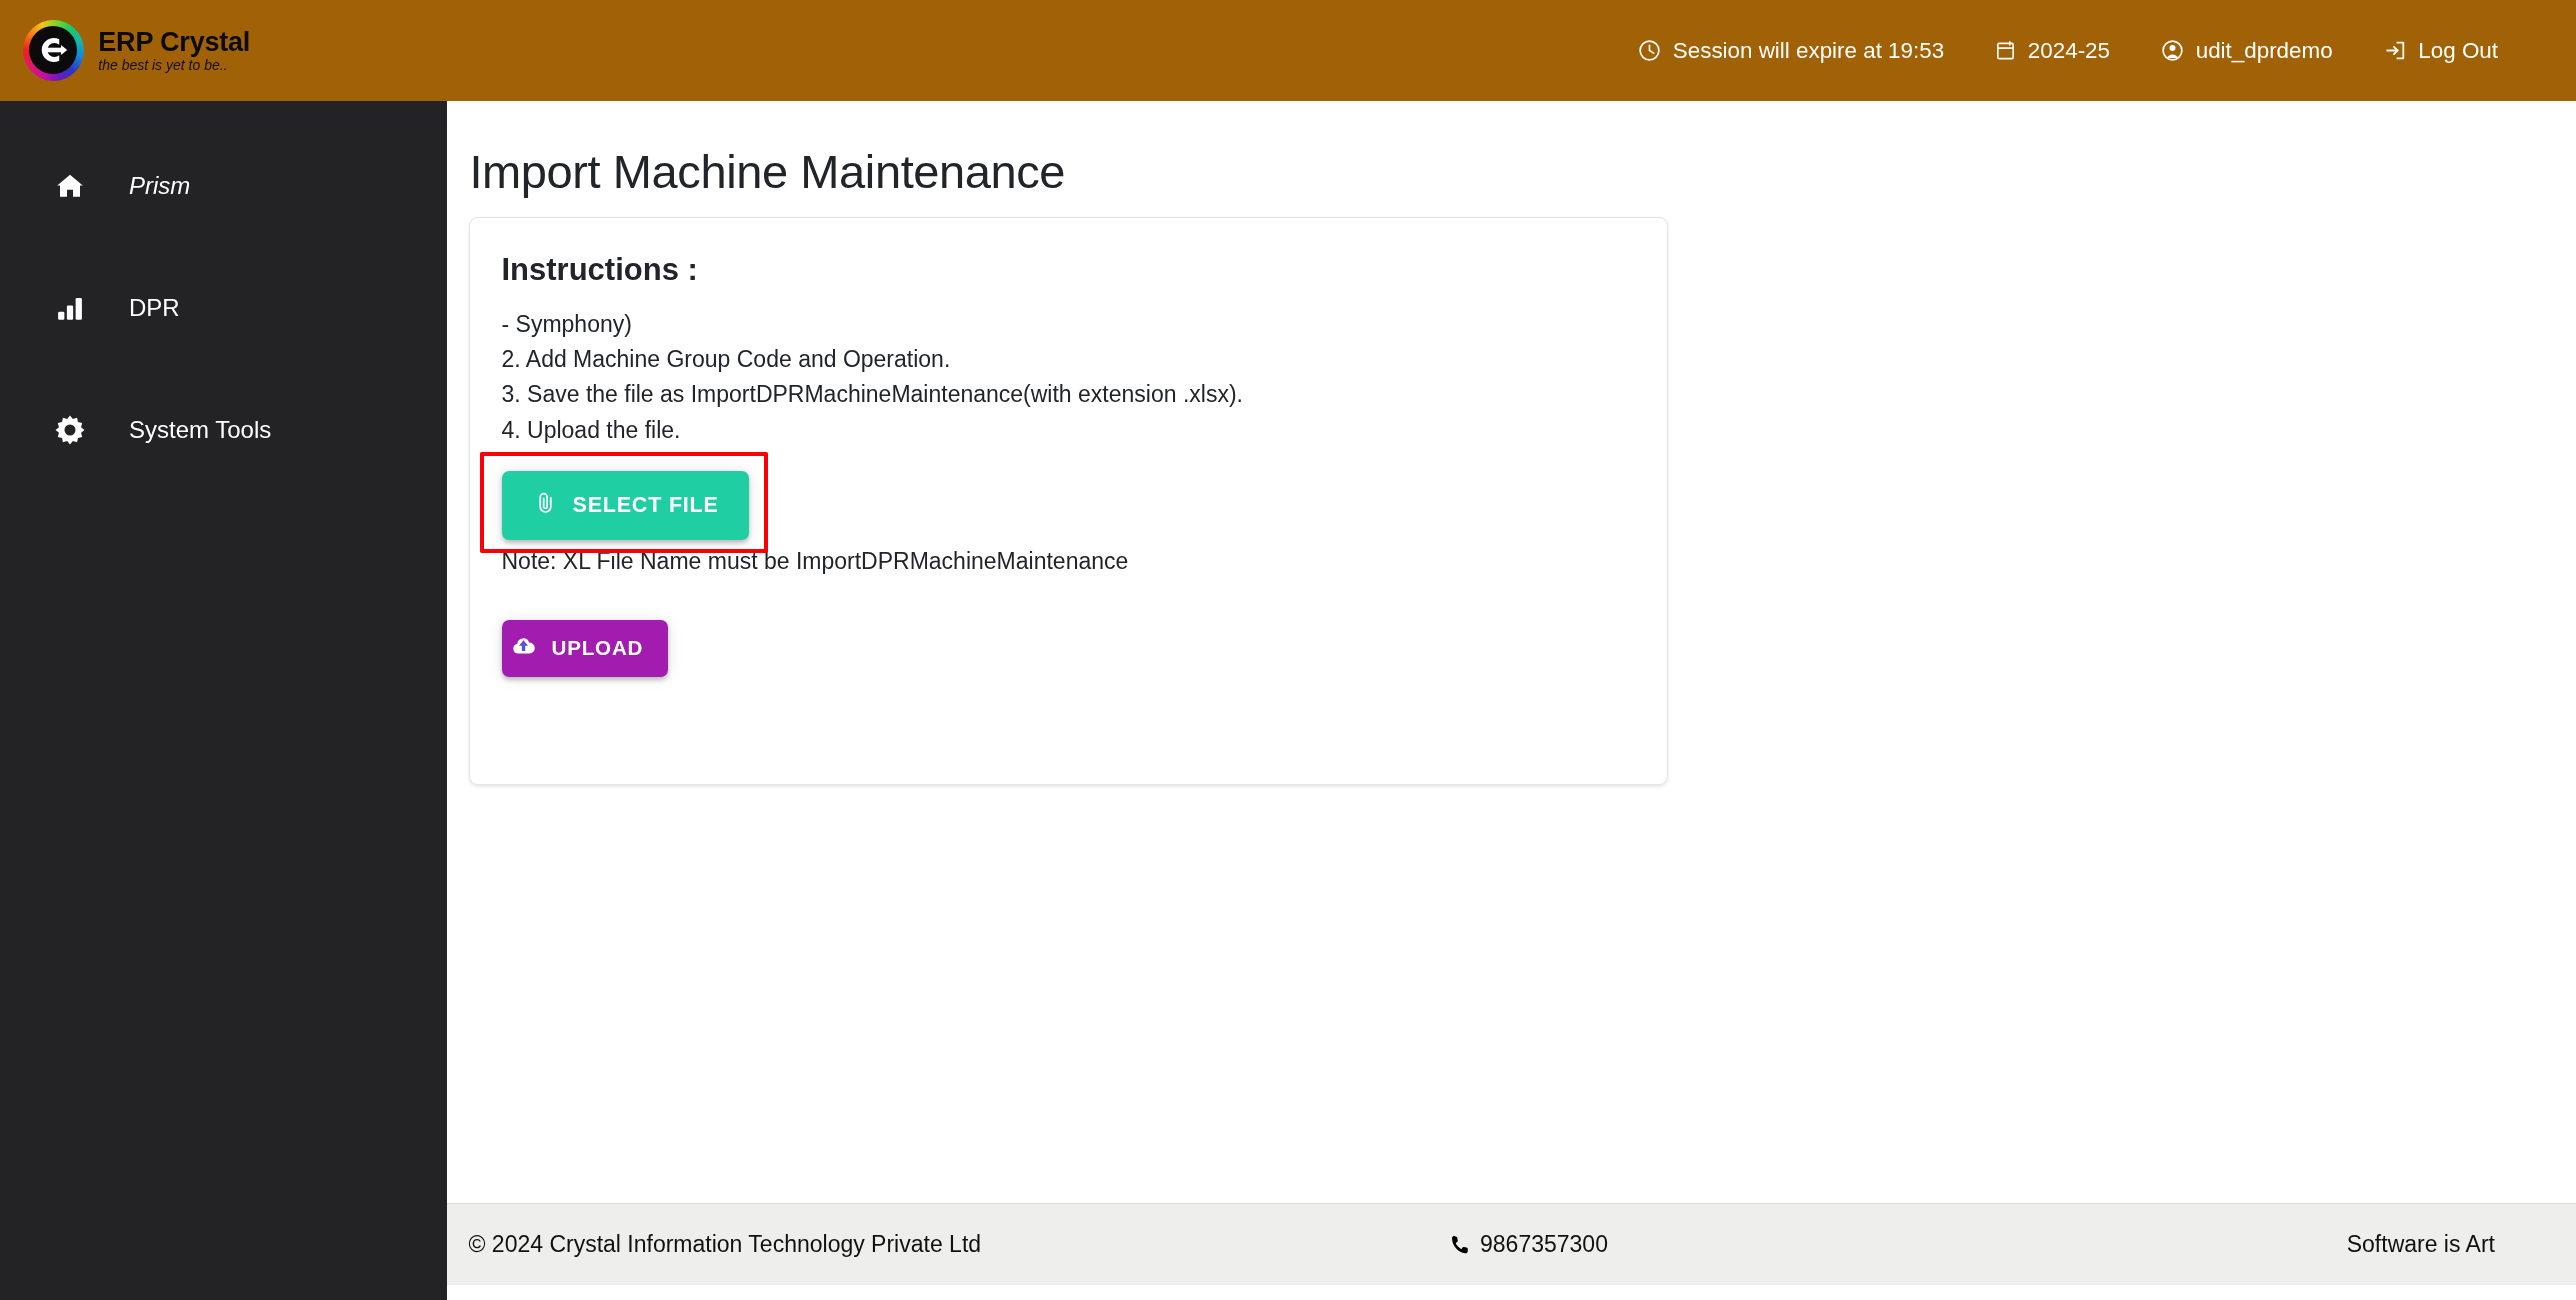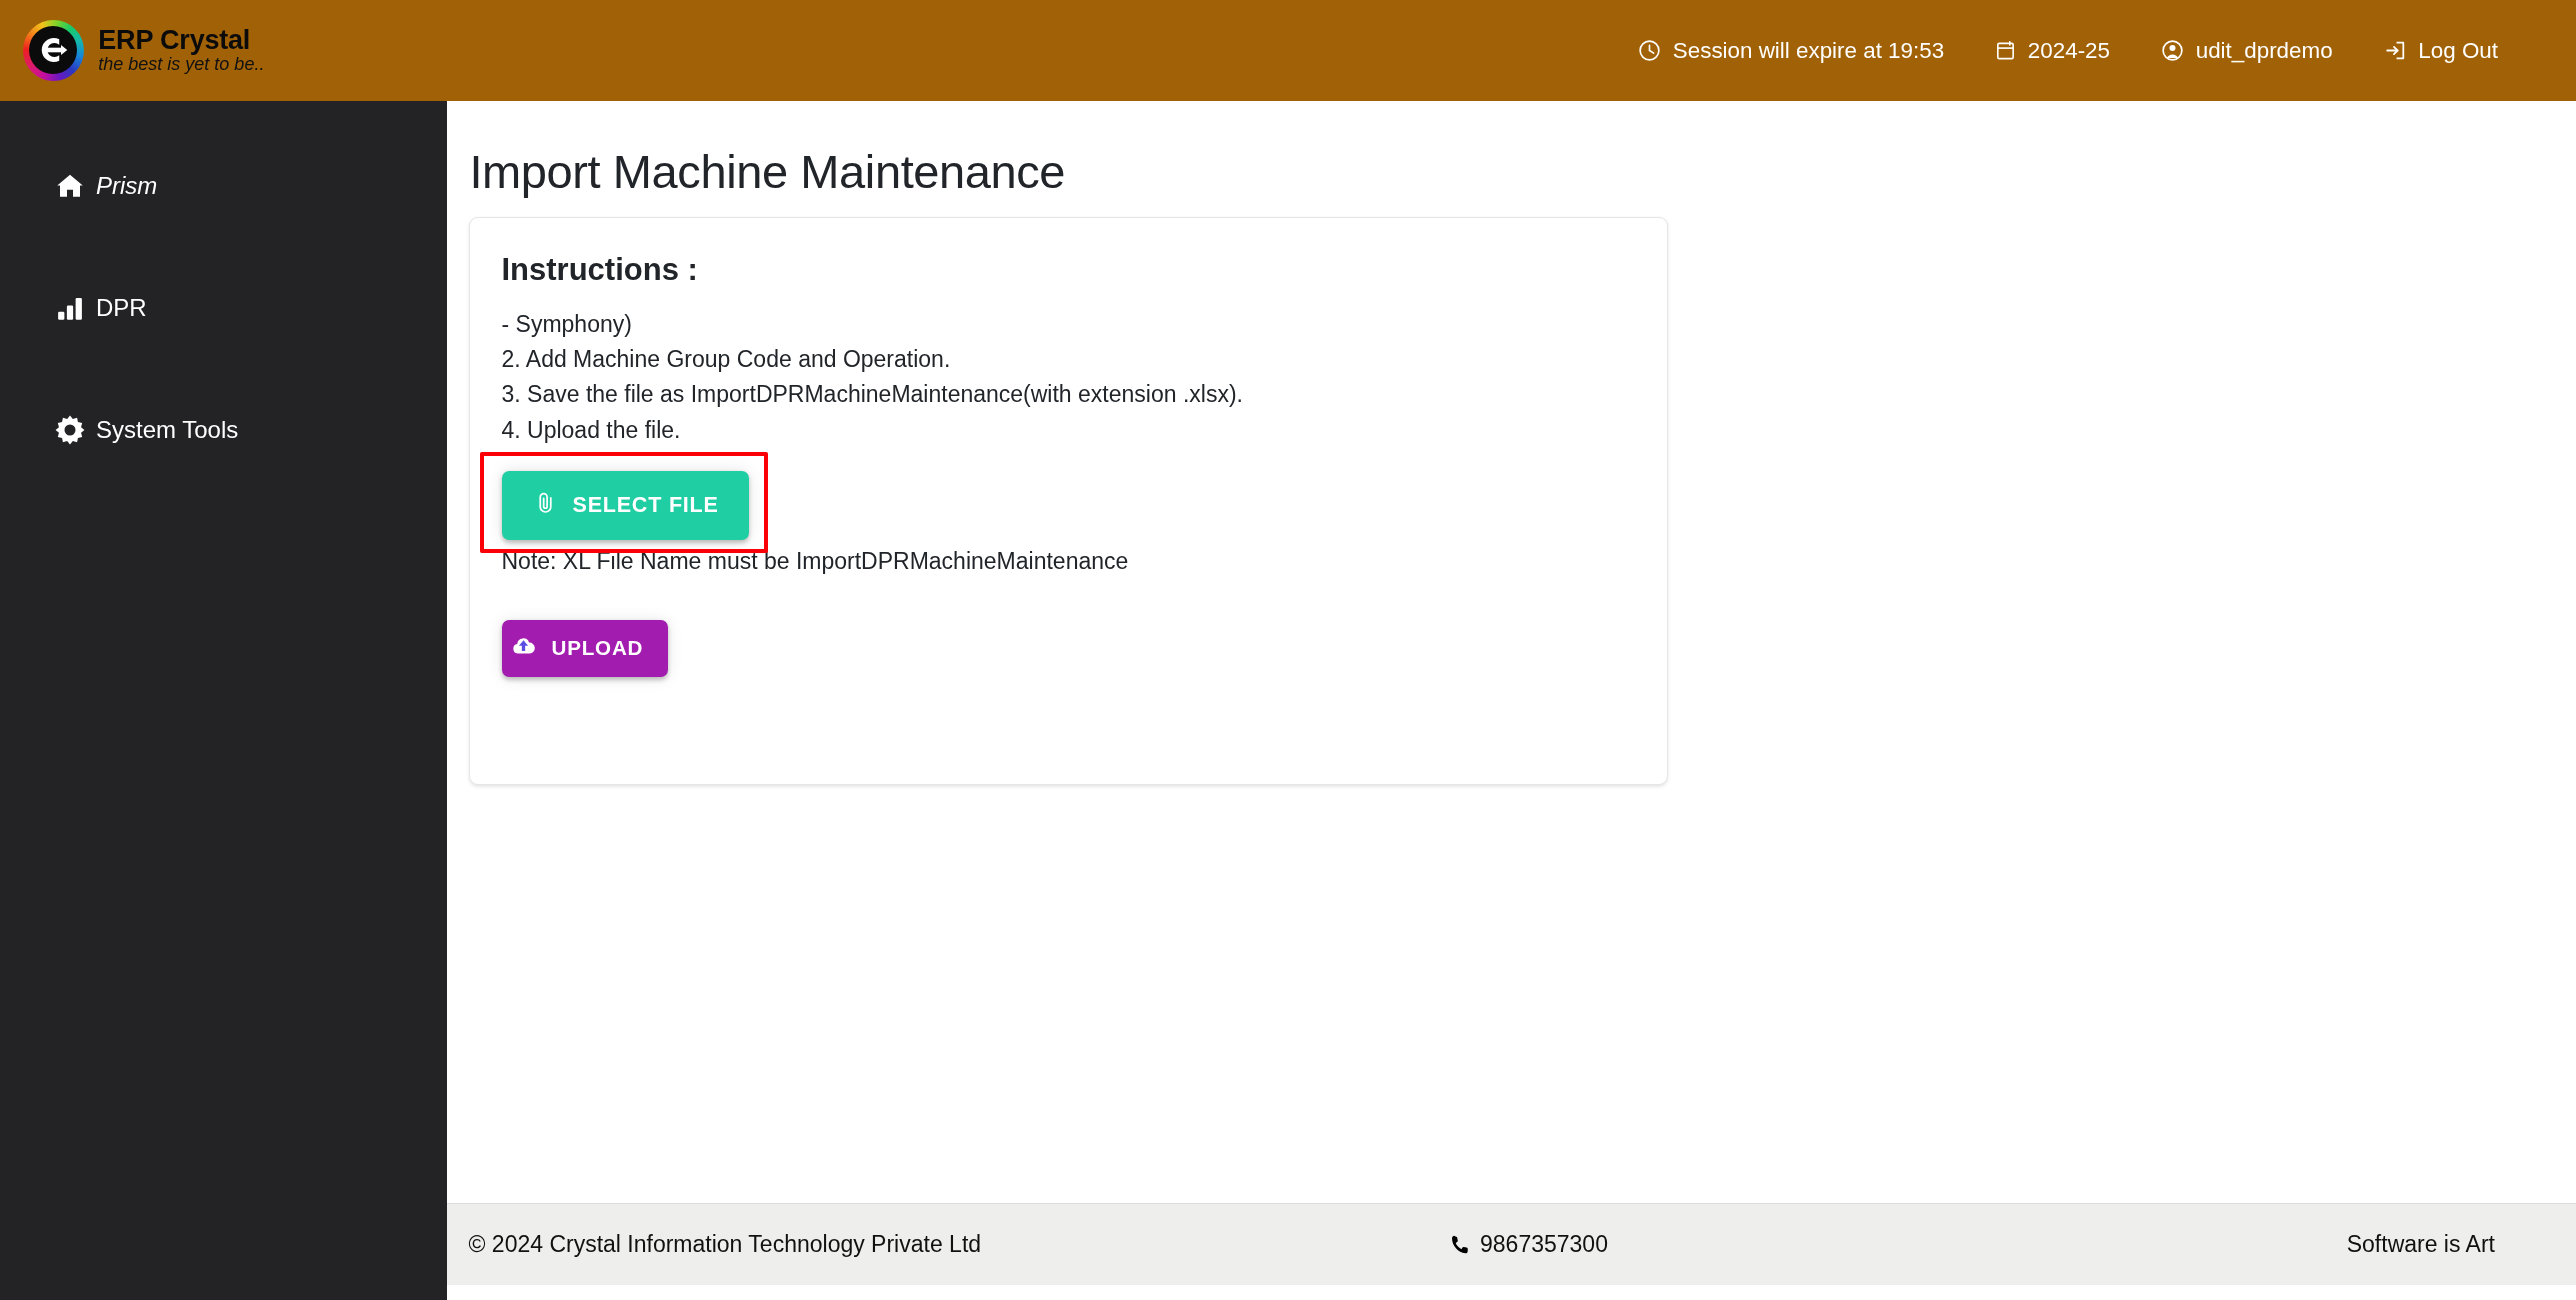--- a/index.html
+++ b/index.html
@@ -62,21 +62,21 @@
   }
   .logo-core svg { position: absolute; left: 0; top: 0; }
   .brand-text { display: flex; flex-direction: column; justify-content: center; line-height: 1.08; }
   .brand-title {
     font-size: 27px;
     font-weight: bold;
     color: #0b0b0b;
     letter-spacing: -0.2px;
   }
   .brand-tagline {
-    font-size: 18px;
+    font-size: 14px;
     font-style: italic;
     color: #111111;
   }
   .header-right {
     margin-left: auto;
     display: flex;
     align-items: center;
     padding-right: 53px;
     gap: 0;
   }
@@ -95,21 +95,21 @@
   .sidebar {
     position: absolute;
     top: 101px; left: 0;
     width: 447px;
     height: 1199px;
     background: #232326;
   }
   .side-item {
     display: flex;
     align-items: center;
-    gap: 7px;
+    gap: 40px;
     padding: 0 0 0 50px;
     height: 68px;
     color: #ffffff;
     font-size: 24px;
   }
   .side-item.first { margin-top: 51px; }
   .side-item + .side-item { margin-top: 54px; }
   .side-item .slabel.italic { font-style: italic; }
   .side-icon { width: 39px; display: flex; align-items: center; justify-content: center; }
 

